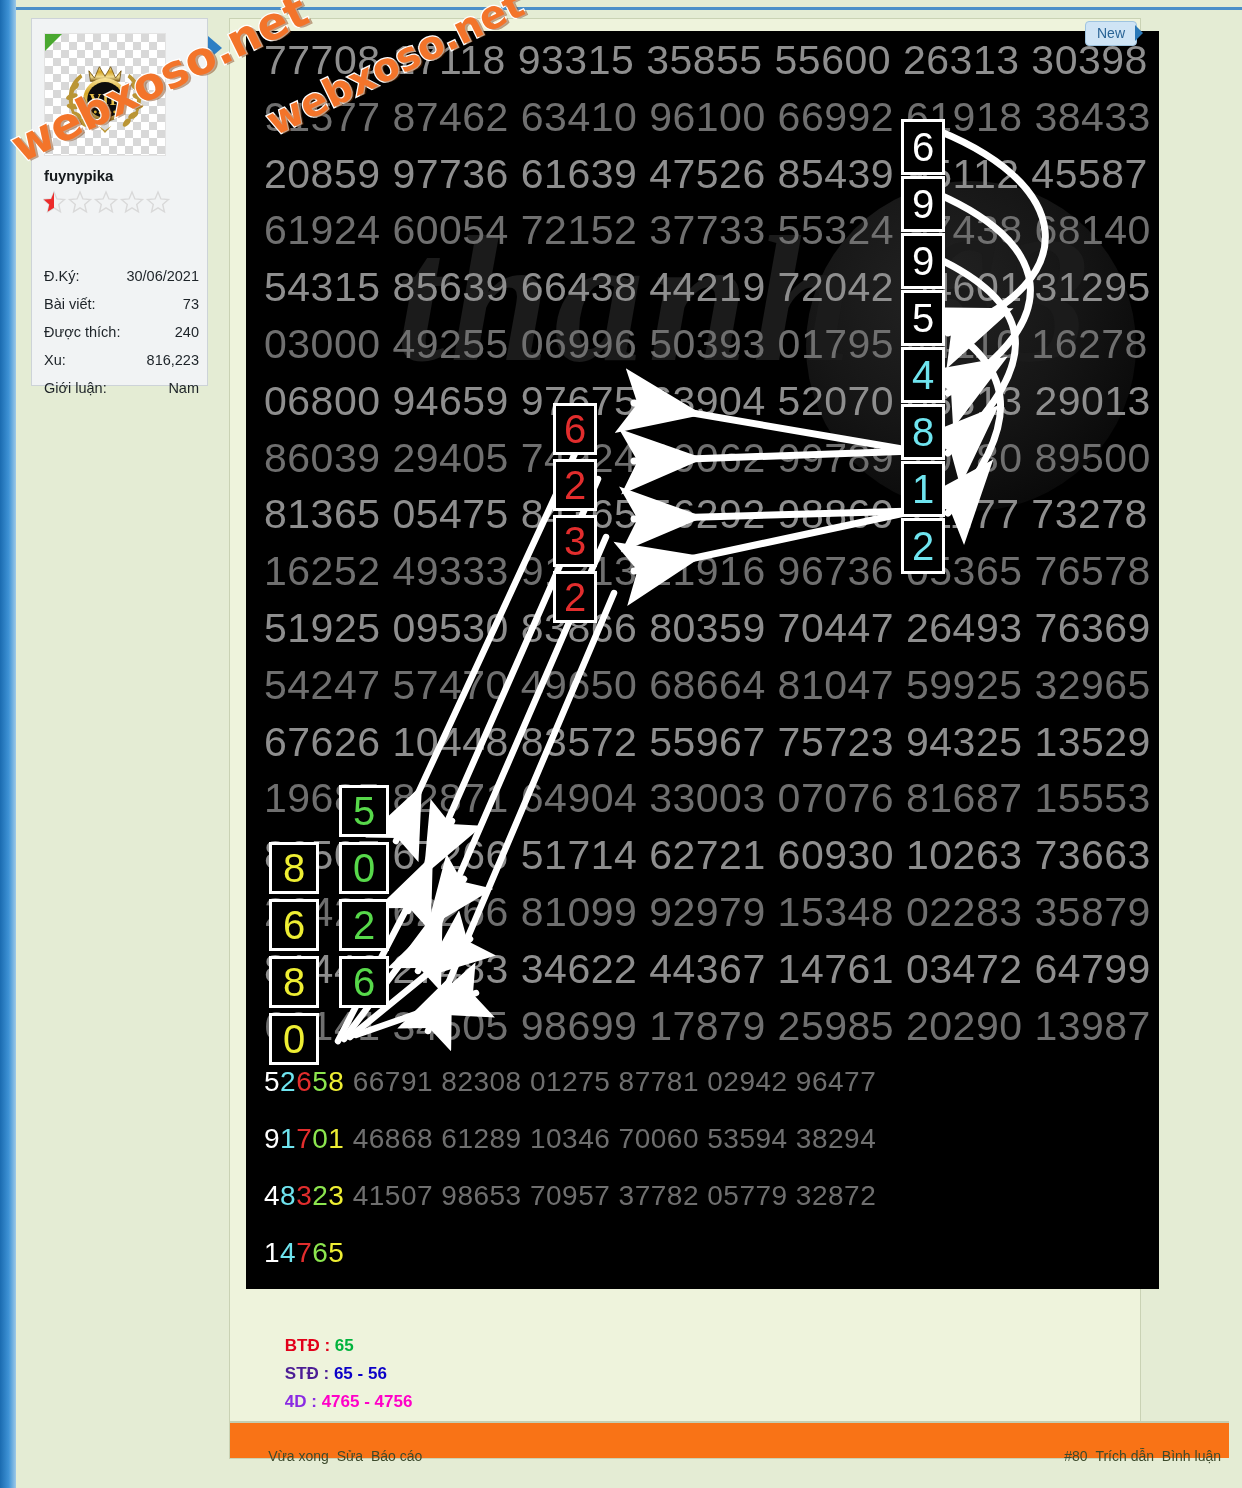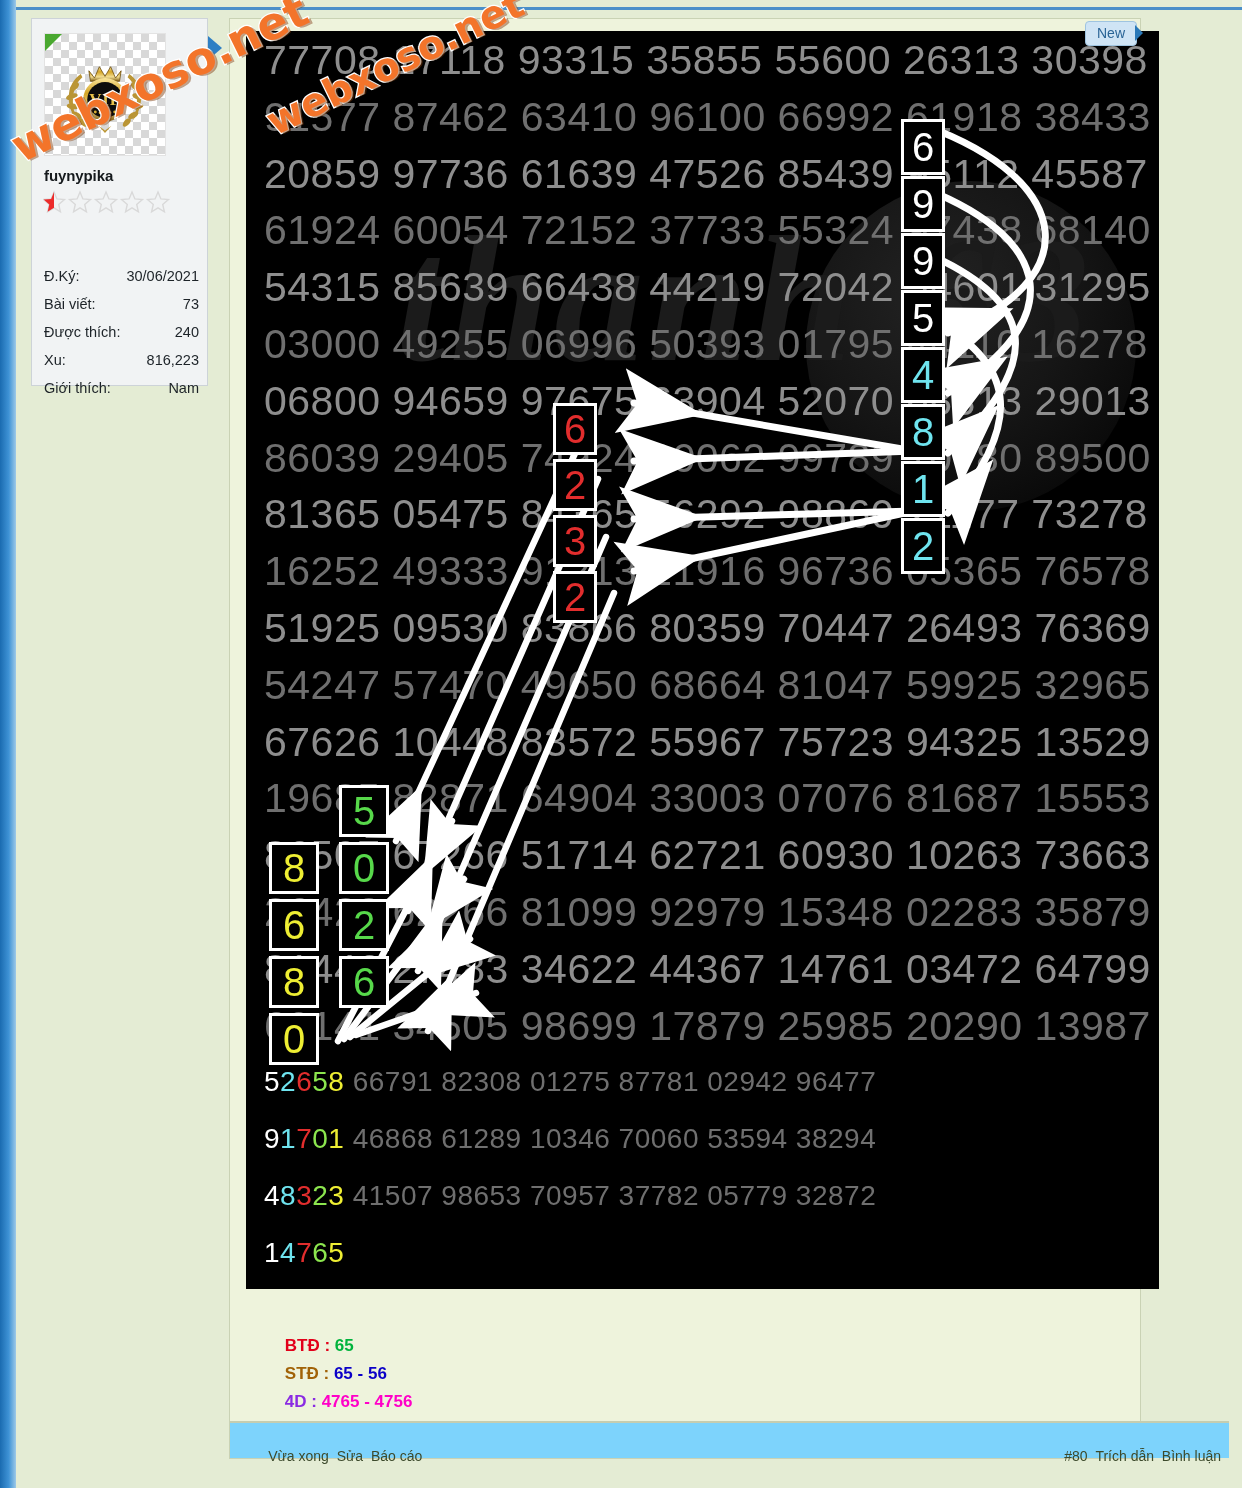--- a/index.html
+++ b/index.html
@@ -248,21 +248,21 @@
   .footer-sep {
     position: absolute;
     left: 0; top: 1402px;
     width: 999px; height: 2px;
     background: #c5cdb0;
   }
   .footer {
     position: absolute;
     left: 0; top: 1404px;
     width: 999px; height: 35px;
-    background: #7dd3fc;
+    background: #f97316;
   }
   .footer .fl {
     position: absolute; left: 7px; top: 9px;
     font-size: 14px; color: #3c4a2c; white-space: pre;
   }
   .footer .fr {
     position: absolute; right: 8px; top: 9px;
     font-size: 14px; color: #3c4a2c; white-space: pre;
   }
   .footer a { color: #3c4a2c; text-decoration: none; }
@@ -371,21 +371,21 @@
     </div>
     <div class="statrow" style="top:305px">
       <span class="k">Được thích:</span>
       <span class="v">240</span>
     </div>
     <div class="statrow" style="top:333px">
       <span class="k">Xu:</span>
       <span class="v">816,223</span>
     </div>
     <div class="statrow" style="top:361px">
-      <span class="k">Giới thích:</span>
+      <span class="k">Giới luận:</span>
       <span class="v">Nam</span>
     </div>
   </div>
 
   <div class="card-pointer"></div>
 
   <div class="post">
 
     <div class="new-badge">New</div>
 
@@ -482,21 +482,21 @@
       <div class="cell g" style="left:93px;  top:811px;  width:50px; height:52px;">0</div>
       <div class="cell g" style="left:93px;  top:868px;  width:50px; height:52px;">2</div>
       <div class="cell g" style="left:93px;  top:925px;  width:50px; height:52px;">6</div>
     </div>
 
     <div class="legend">
       <div class="legend-line">
         <span class="lab" style="color: rgb(226, 0, 26);">BTĐ : </span><span class="val" style="color: rgb(0, 179, 60);">65</span>
       </div>
       <div class="legend-line">
-        <span class="lab" style="color: #a16207;">STĐ : </span><span class="val" style="color: rgb(11, 0, 200);">65 - 56</span>
+        <span class="lab" style="color: #4c1d95;">STĐ : </span><span class="val" style="color: rgb(11, 0, 200);">65 - 56</span>
       </div>
       <div class="legend-line">
         <span class="lab" style="color: rgb(138, 43, 226);">4D : </span><span class="val" style="color: rgb(255, 0, 200);">4765 - 4756</span>
       </div>
       <div class="legend-line">
         <span class="lab" style="color: rgb(255, 0, 200);">5D : </span><span class="val ital" style="color: rgb(240, 138, 36);">14765 - 14756</span>
       </div>
     </div>
 
     <div class="footer-sep"></div>

